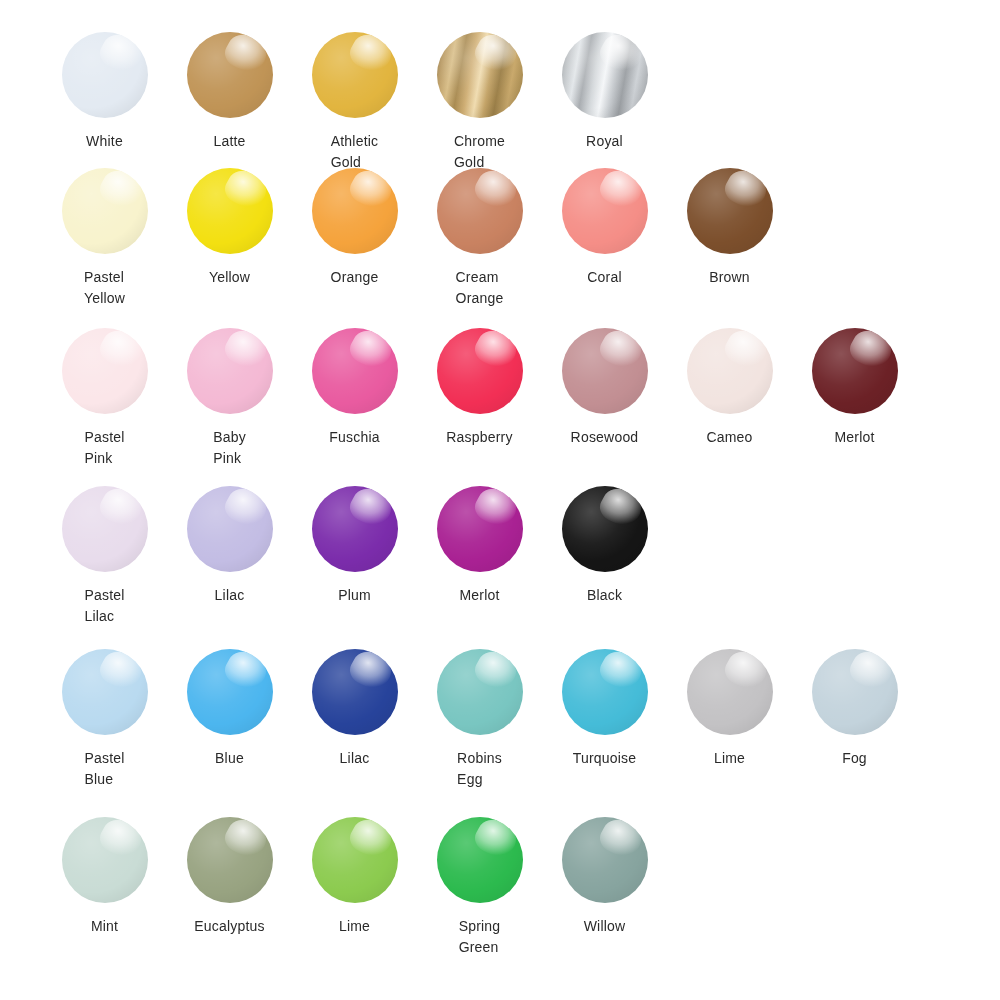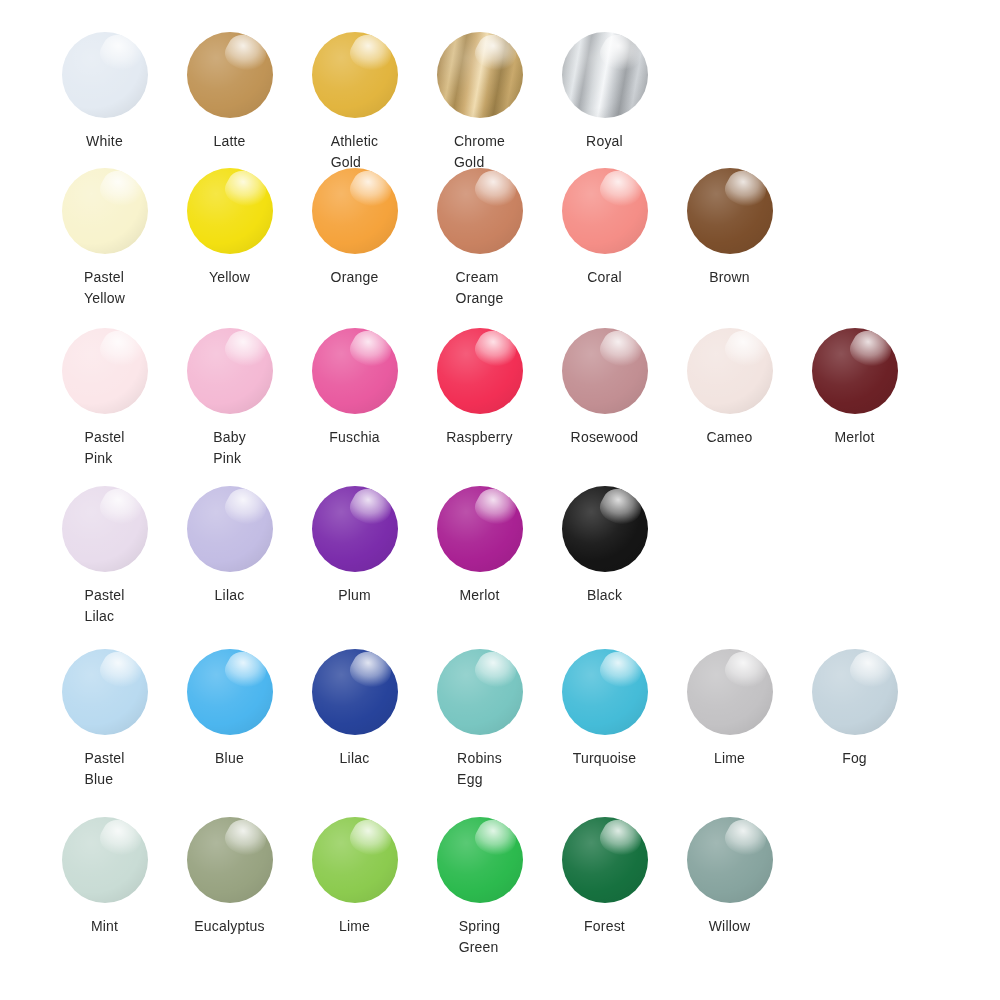--- a/index.html
+++ b/index.html
@@ -353,27 +353,20 @@
       </div>
       <div class="swatch-cell">
         <div class="swatch-disc" style="background-color: rgb(44, 186, 78);">
           <span class="shade"></span>
           <span class="gloss"></span>
         </div>
         <div class="swatch-label">Spring
 Green</div>
       </div>
       <div class="swatch-cell">
-        <div class="swatch-disc" style="background-color: rgb(22, 113, 63);">
-          <span class="shade"></span>
-          <span class="gloss"></span>
-        </div>
-        <div class="swatch-label">Forest</div>
-      </div>
-      <div class="swatch-cell">
         <div class="swatch-disc" style="background-color: rgb(135, 164, 159);">
           <span class="shade"></span>
           <span class="gloss"></span>
         </div>
         <div class="swatch-label">Willow</div>
       </div>
     </div>
   </div>
 
 </body></html>

